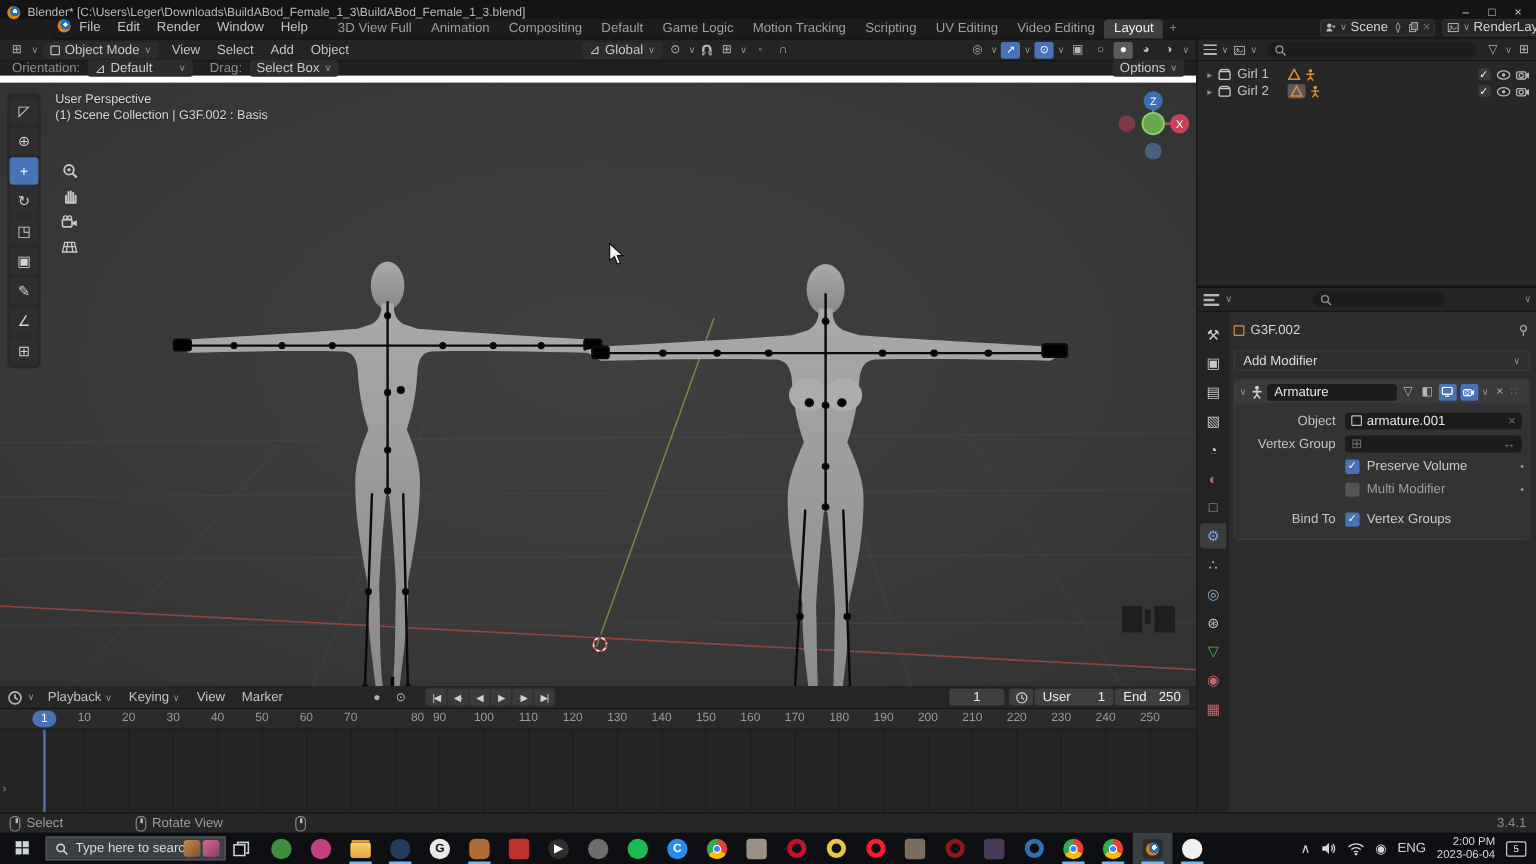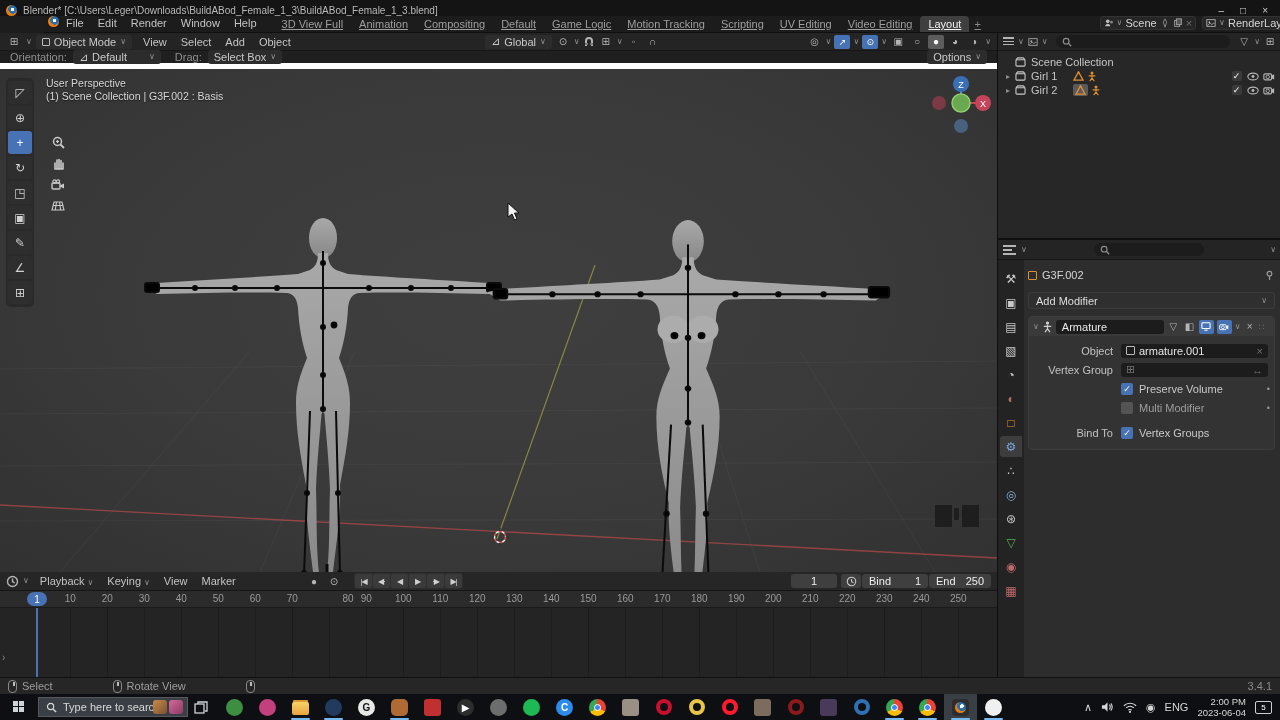--- a/index.html
+++ b/index.html
@@ -11,21 +11,21 @@
   #titlebar{position:absolute;left:0;top:0;width:1280px;height:16px;background:#141414;display:flex;align-items:flex-end;padding:0 6px;gap:6px;}
   #titlebar .title{font-size:10px;color:#b9b9b9;white-space:nowrap;}
   .blender-logo{width:11px;height:11px;border-radius:50%;background:radial-gradient(circle at 60% 40%,#fff 0 18%,#2a6fb0 19% 45%,#e87d0d 46%);}
   #win-controls{margin-left:auto;display:flex;gap:16px;color:#cfcfcf;font-size:10px;align-items:center;padding-right:6px;}
   #win-controls span{cursor:default;}
 
   
   #menubar{position:absolute;left:0;top:16px;width:1280px;height:17px;background:#1c1c1c;display:flex;align-items:flex-start;border-bottom:1px solid #101010;margin-left:44px;}
   .menu-item{padding:1px 7px;color:#c3c3c3;border-radius:3px;}
   #workspace-tabs{display:flex;align-items:center;margin-left:10px;}
-  .ws-tab{padding:2px 8px;color:#9f9f9f;border-radius:4px 4px 0 0;white-space:nowrap;text-decoration:underline;}
+  .ws-tab{padding:2px 8px;color:#9f9f9f;border-radius:4px 4px 0 0;white-space:nowrap;}
   .ws-tab.active{background:#3f3f3f;color:#f0f0f0;}
   .ws-tab.add{color:#8b8b8b;padding:2px 5px;}
   .selector{display:flex;align-items:center;gap:3px;background:#262626;border:1px solid #333;border-radius:3px;padding:0 3px;height:14px;}
   .selector .lbl{color:#d5d5d5;}
   .mini-ic{width:10px;height:10px;display:inline-block;}
   .chev{color:#8f8f8f;font-size:8px;line-height:1;}
   .dim{color:#6f6f6f;}
 
   
   #main{position:absolute;left:0;top:33px;width:1280px;height:644px;}
@@ -458,21 +458,21 @@
             <span style="width:320px"></span>
             <div class="frame-field" style="width:46px">1</div>
             <div style="display:flex;gap:1px;align-items:center;">
               <div class="frame-field" style="width:20px">
                 <svg width="11" height="11" viewBox="0 0 13 13">
                     <circle cx="6.5" cy="6.5" r="5" fill="none" stroke="#c5c5c5" stroke-width="1.3"></circle>
                     <path d="M6.5 3.5 V6.5 L8.8 8" stroke="#c5c5c5" stroke-width="1.3" fill="none"></path>
                   </svg>
               </div>
               <div class="frame-field" style="width:66px;justify-content:space-between;padding:0 7px">
-                <span>Bind</span>
+                <span>User</span>
                 <span>1</span>
               </div>
               <div class="frame-field" style="width:62px;justify-content:space-between;padding:0 7px">
                 <span>End</span>
                 <span>250</span>
               </div>
             </div>
           </div>
         </div>
         <div id="tl-ruler">
@@ -551,28 +551,20 @@
             <svg width="10" height="10" viewBox="0 0 12 12">
                 <circle cx="5" cy="5" r="3.4" fill="none" stroke="#8e8e8e" stroke-width="1.4"></circle>
                 <line x1="7.6" y1="7.6" x2="11" y2="11" stroke="#8e8e8e" stroke-width="1.6"></line>
               </svg>
           </div>
           <span class="btn-flat" style="width:12px">▽</span>
           <span class="chev">∨</span>
           <span class="btn-flat" style="width:12px">⊞</span>
         </div>
         <div style="padding:4px 2px;">
-          <div class="ol-row">
-            <span style="width:8px"></span>
-            <svg width="11" height="10" viewBox="0 0 12 11">
-                <rect x="1" y="3" width="10" height="7" rx="1" fill="none" stroke="#c9c9c9" stroke-width="1.2"></rect>
-                <path d="M1 3 L3 1 H9 L11 3" fill="none" stroke="#c9c9c9" stroke-width="1.2"></path>
-              </svg>
-            <span class="lab">Scene Collection</span>
-          </div>
           <div class="ol-row">
             <span class="tri">▸</span>
             <svg width="11" height="10" viewBox="0 0 12 11">
                 <rect x="1" y="3" width="10" height="7" rx="1" fill="none" stroke="#c9c9c9" stroke-width="1.2"></rect>
                 <path d="M1 3 L3 1 H9 L11 3" fill="none" stroke="#c9c9c9" stroke-width="1.2"></path>
               </svg>
             <span class="lab">Girl 1</span>
             <span style="width:10px"></span>
             <svg width="11" height="10" viewBox="0 0 12 11">
                 <path d="M6 1 L11 10 H1 Z" fill="none" stroke="#e08e33" stroke-width="1.4"></path>

